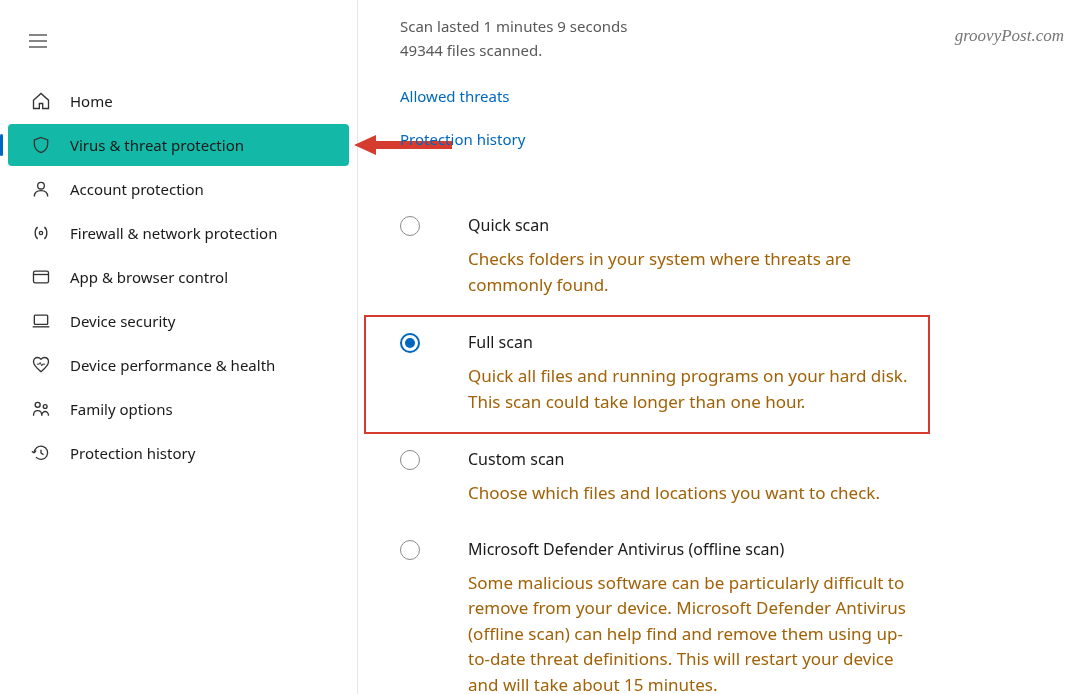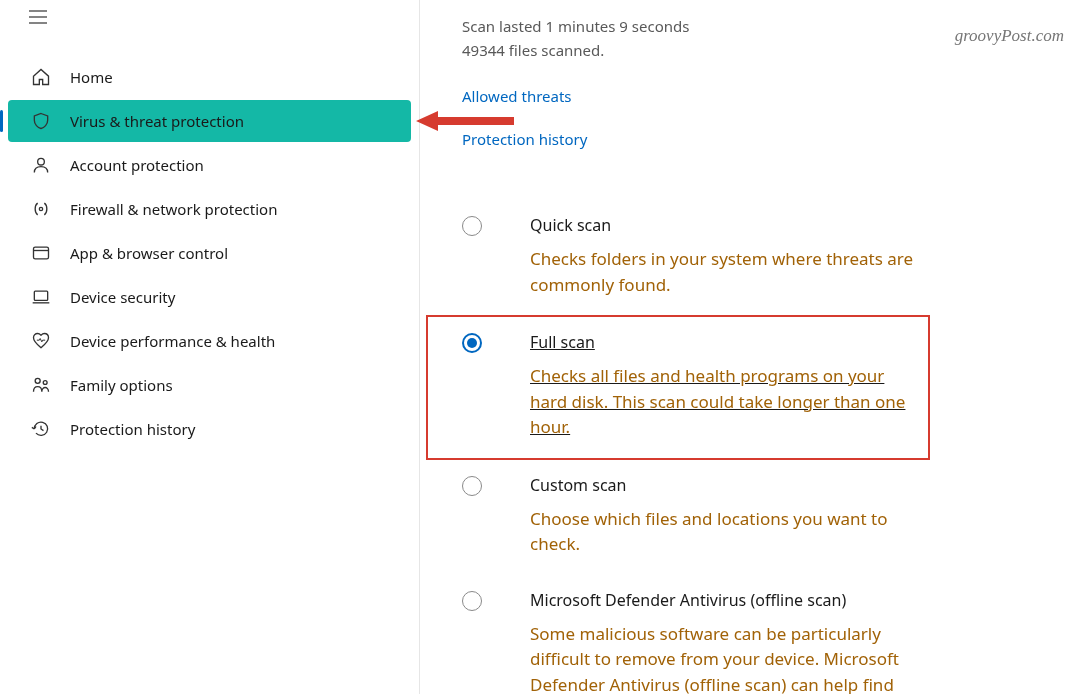--- a/index.html
+++ b/index.html
@@ -1,32 +1,32 @@
 <!DOCTYPE html>
 <html><head>
 <meta charset="utf-8">
 <style>
   * { box-sizing: border-box; margin: 0; padding: 0; }
   html, body { width: 1080px; height: 694px; font-family: "Segoe UI", system-ui, sans-serif; background: #fff; color: #1a1a1a; overflow: hidden; }
   .app { display: flex; width: 100%; height: 100%; }
-  .sidebar { width: 420px; border-right: 1px solid #e6e6e6; padding-top: 2px; }
+  .sidebar { width: 358px; border-right: 1px solid #e6e6e6; padding-top: 26px; }
   .menu-toggle { width: 40px; height: 30px; display: flex; align-items: center; justify-content: center; margin-left: 18px; margin-bottom: 24px; cursor: pointer; }
   .nav { display: flex; flex-direction: column; }
   .nav-item { display: flex; align-items: center; height: 42px; padding: 0 16px 0 22px; margin: 0 8px 2px 8px; border-radius: 4px; cursor: pointer; position: relative; font-size: 15px; }
   .nav-item.active { background: #14b8a6; }
   .nav-item.active::before { content: ""; position: absolute; left: -8px; top: 10px; bottom: 10px; width: 3px; background: #0067c0; border-radius: 2px; }
   .nav-icon { width: 22px; height: 22px; margin-right: 18px; display: flex; align-items: center; justify-content: center; color: #333; flex-shrink: 0; }
   .arrow-annot { position: absolute; right: -105px; top: 50%; transform: translateY(-50%); display: flex; align-items: center; pointer-events: none; }
   .main { flex: 1; padding: 16px 150px 20px 42px; position: relative; overflow: hidden; }
   .watermark { position: absolute; top: 26px; right: 16px; font-family: Georgia, serif; font-style: italic; color: #767676; font-size: 17px; }
   .info-line { color: #595959; font-size: 15px; margin-bottom: 4px; }
   .link { color: #0067c0; font-size: 15px; margin-top: 22px; cursor: pointer; display: inline-block; }
   .options { margin-top: 50px; }
   .option { display: flex; padding: 14px 10px 18px 0; position: relative; gap: 32px; }
-  .option.highlight { border: 2px solid #d63b2f; padding: 14px 10px 18px 8px; margin-left: -36px; padding-left: 34px; text-decoration: underline; }
+  .option.highlight { border: 2px solid #d63b2f; padding: 14px 10px 18px 8px; margin-left: -36px; padding-left: 34px; }
   .radio { width: 20px; height: 20px; border: 1.6px solid #8a8a8a; border-radius: 50%; margin-right: 16px; margin-top: 2px; flex-shrink: 0; cursor: pointer; position: relative; }
   .radio.selected { border: 2px solid #0067c0; }
   .radio.selected::after { content: ""; position: absolute; top: 3px; left: 3px; width: 10px; height: 10px; background: #0067c0; border-radius: 50%; }
   .option-body { flex: 1; }
   .option-title { font-size: 16px; color: #1a1a1a; margin-bottom: 10px; }
   .option-desc { font-size: 17px; color: #a16207; line-height: 1.5; }
   .scan-btn { margin-top: 22px; width: 100px; height: 34px; background: #e8e8e8; border: 1px solid #8a8a8a; font-size: 15px; cursor: pointer; position: relative; font-family: inherit; }
   .cursor { position: absolute; right: -5px; top: 10px; pointer-events: none; }
   svg { display: block; }
 </style>
@@ -149,21 +149,21 @@
         <div class="option-body">
           <div class="option-title">Quick scan</div>
           <div class="option-desc">Checks folders in your system where threats are commonly found.</div>
         </div>
       </div>
 
       <div class="option highlight">
         <div class="radio selected"></div>
         <div class="option-body">
           <div class="option-title">Full scan</div>
-          <div class="option-desc">Checks all files and health programs on your hard disk. This scan could take longer than one hour.</div>
+          <div class="option-desc">Quick all files and running programs on your hard disk. This scan could take longer than one hour.</div>
         </div>
       </div>
 
       <div class="option">
         <div class="radio"></div>
         <div class="option-body">
           <div class="option-title">Custom scan</div>
           <div class="option-desc">Choose which files and locations you want to check.</div>
         </div>
       </div>

